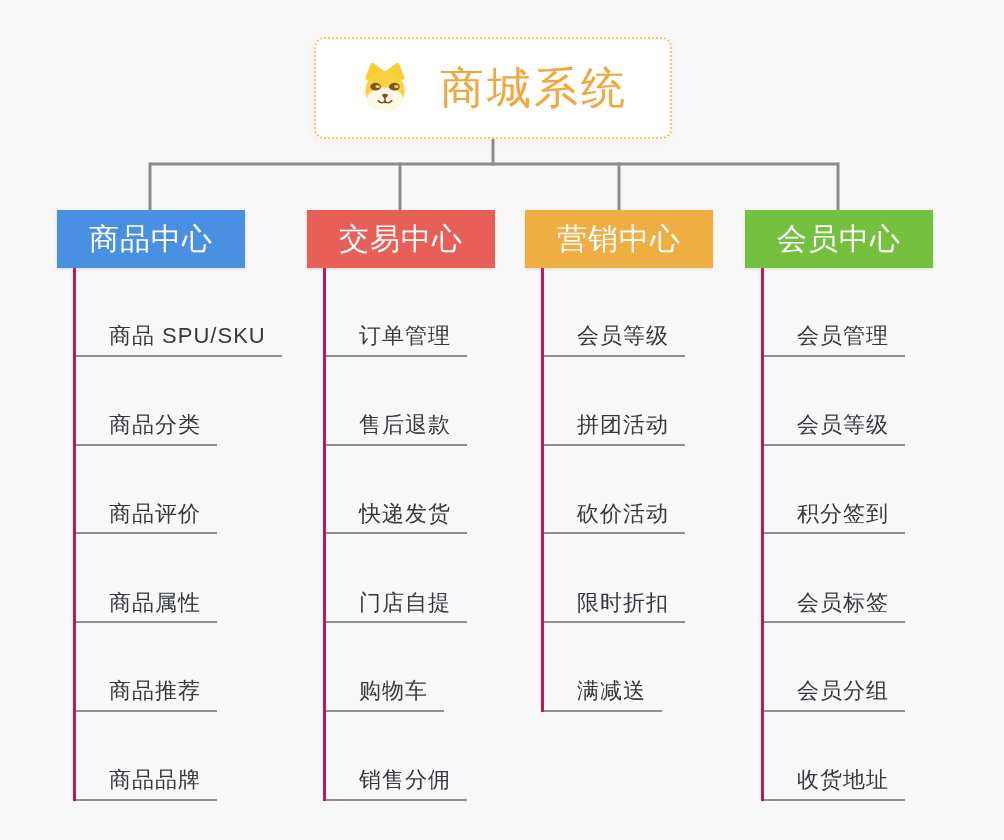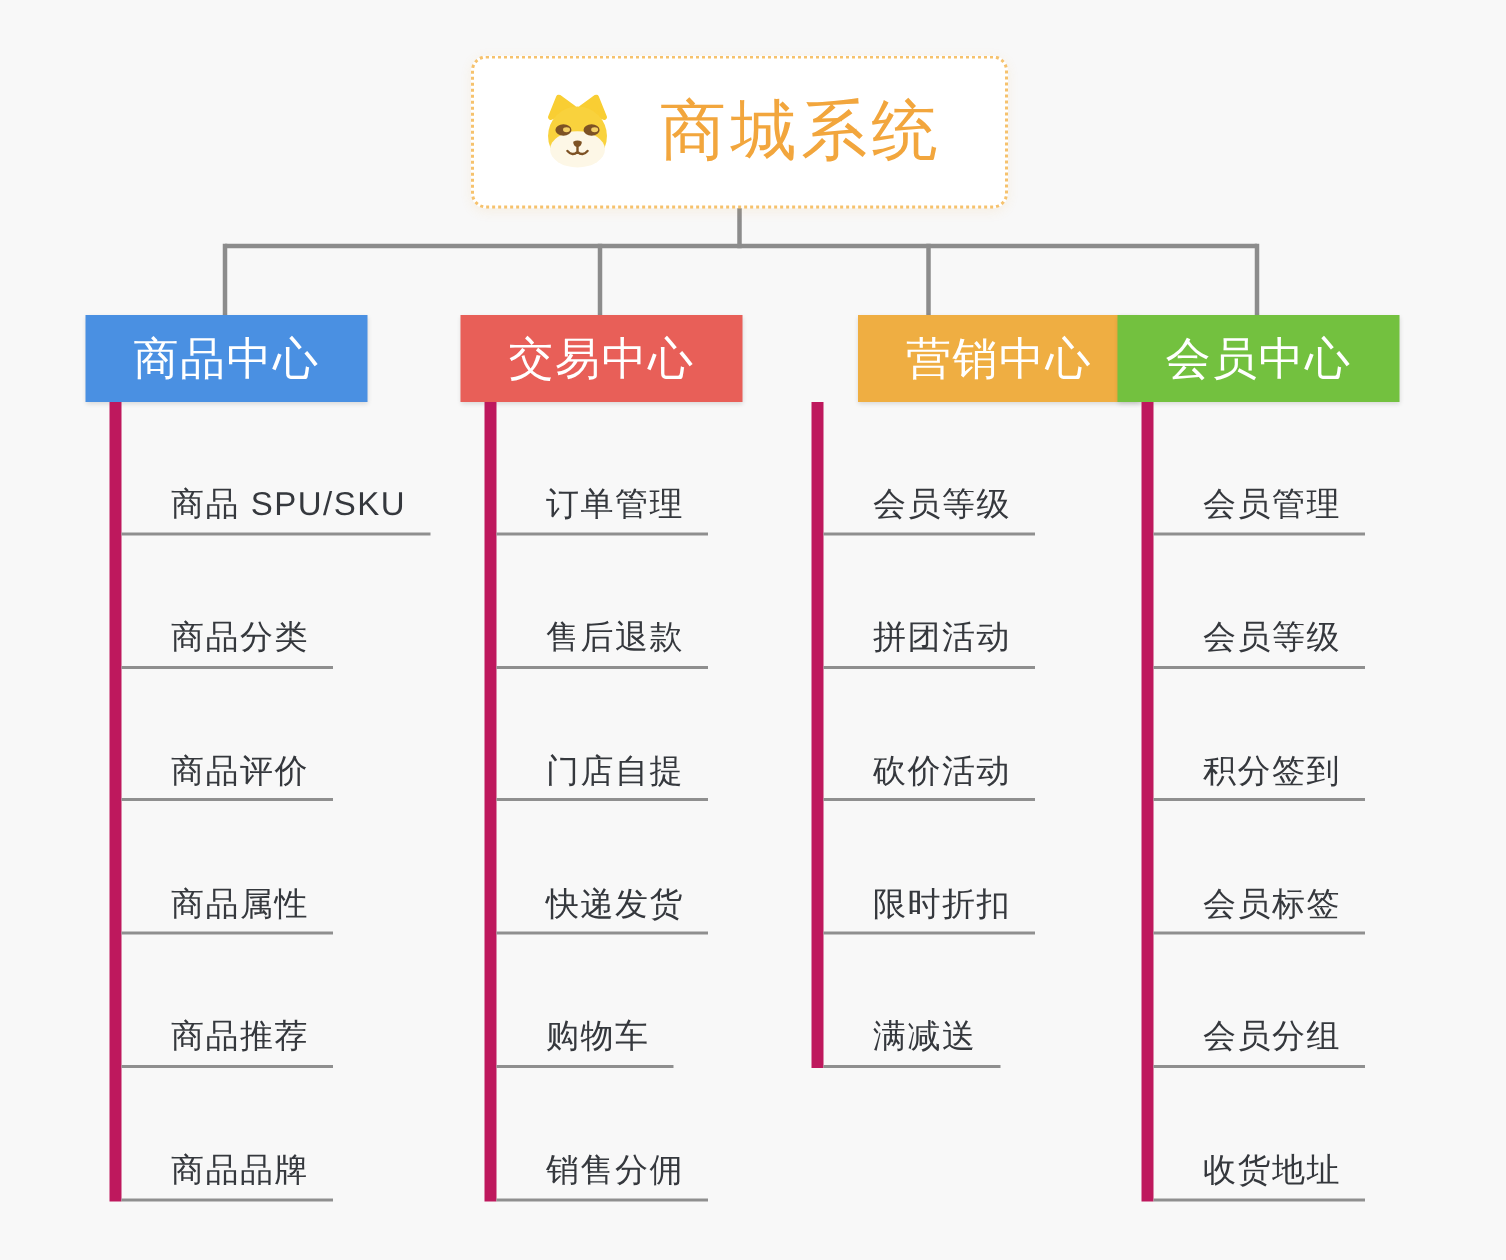--- a/index.html
+++ b/index.html
@@ -28,21 +28,21 @@
   .branch-1{left:307px;}
   .branch-2{left:525px;}
   .branch-3{left:745px;}
   .branch-box{
     width:188px;height:58px;border-radius:0;box-sizing:border-box;
     display:flex;align-items:center;justify-content:center;
     color:#ffffff;font-size:30px;letter-spacing:1px;white-space:nowrap;
     box-shadow:0 1px 3px rgba(0,0,0,0.12);
   }
   .branch-items{
-    margin-left:16px;border-left:8px solid #be185d;
+    margin-left:16px;border-left:3px solid #be185d;
   }
   .leaf-slot{height:88.8px;display:flex;align-items:flex-end;}
   .leaf{
     display:inline-block;white-space:nowrap;
     padding:0 16px 5px 33px;border-bottom:2px solid #8f8f8f;
     font-size:22px;line-height:1.25;letter-spacing:1px;color:#35383d;
   }
 </style>
 </head>
 <body>
@@ -114,39 +114,39 @@
     <div class="branch-items">
   <div class="leaf-slot">
     <span class="leaf">订单管理</span>
   </div>
 
   <div class="leaf-slot">
     <span class="leaf">售后退款</span>
   </div>
 
   <div class="leaf-slot">
+    <span class="leaf">快递发货</span>
+  </div>
+
+  <div class="leaf-slot">
     <span class="leaf">门店自提</span>
   </div>
 
   <div class="leaf-slot">
-    <span class="leaf">快递发货</span>
-  </div>
-
-  <div class="leaf-slot">
     <span class="leaf">购物车</span>
   </div>
 
   <div class="leaf-slot">
     <span class="leaf">销售分佣</span>
   </div>
 </div>
   </div>
 
   <div class="branch branch-2">
-    <div class="branch-box" style="background: rgb(239, 174, 66); margin-left: 47px;">
+    <div class="branch-box" style="background: rgb(239, 174, 66);">
       <span>营销中心</span>
     </div>
     <div class="branch-items">
 
   <div class="leaf-slot">
     <span class="leaf">会员等级</span>
   </div>
 
   <div class="leaf-slot">
     <span class="leaf">拼团活动</span>

